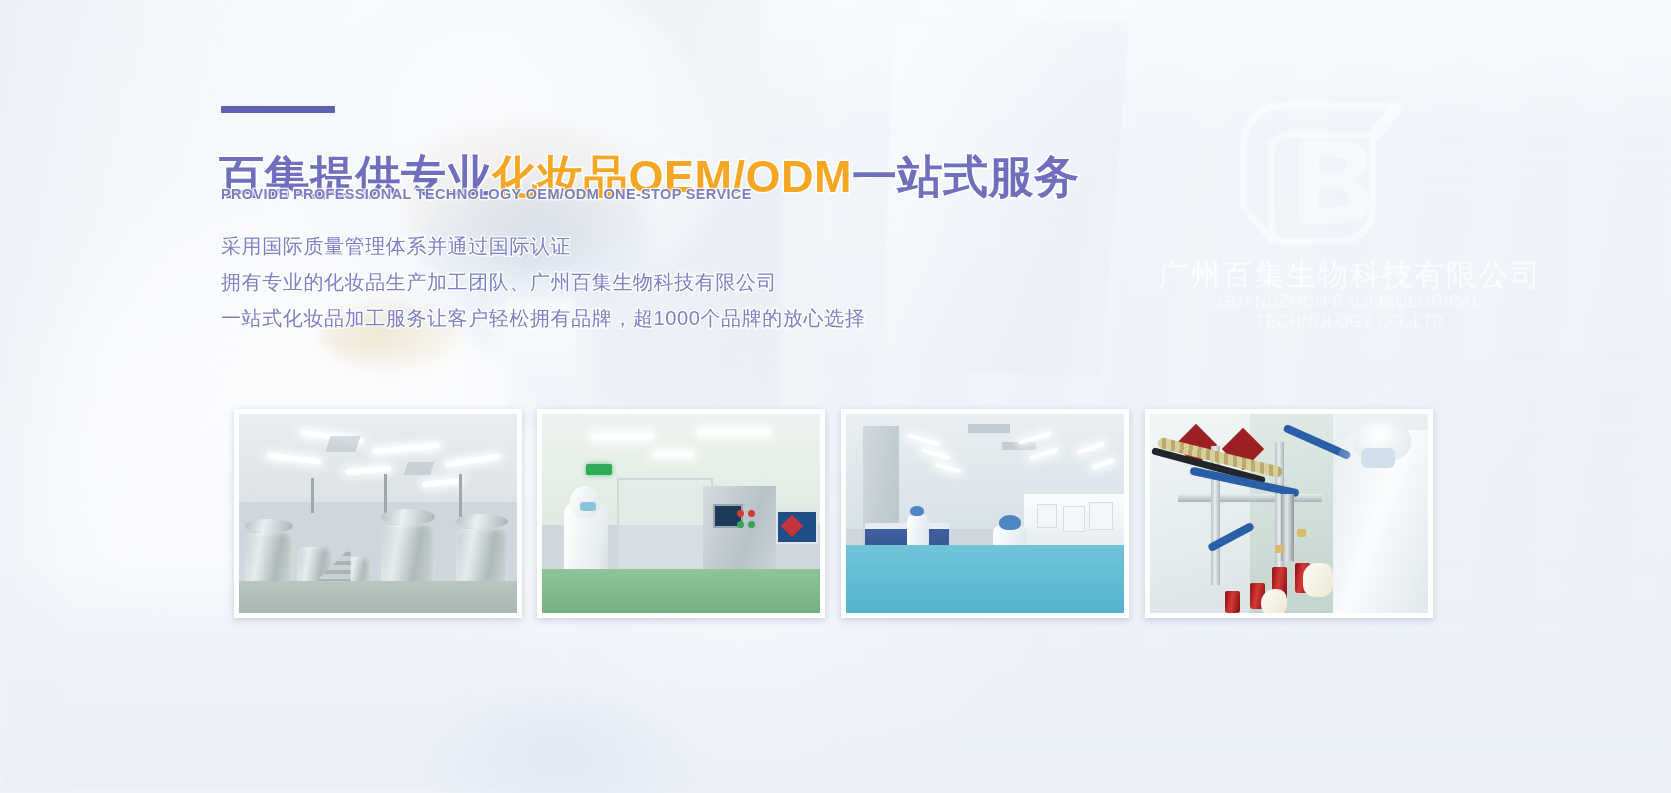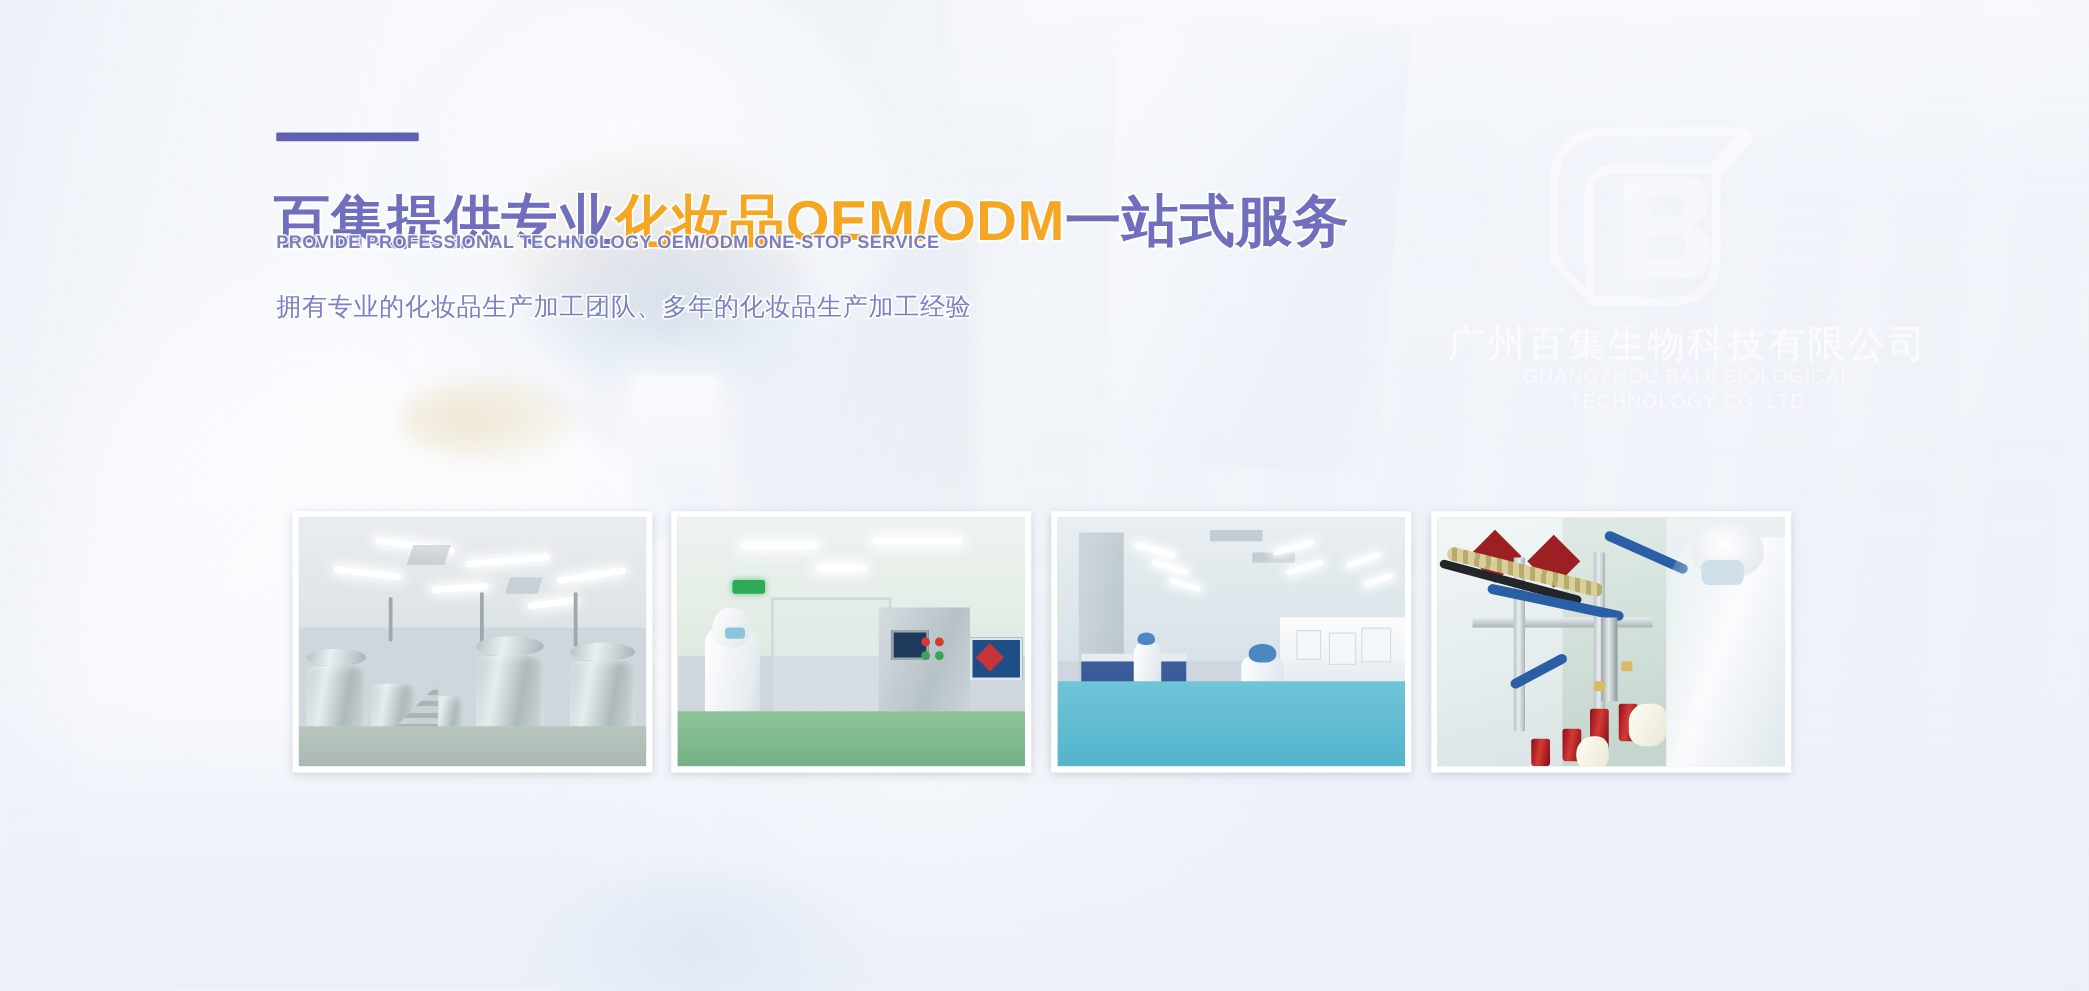--- a/index.html
+++ b/index.html
@@ -299,21 +299,23 @@
     <div class="wm-en2">TECHNOLOGY CO.,LTD</div>
   </div>
 
   <div class="accent-bar"></div>
 
   <h1 class="headline"><span class="seg-a">百集提供专业</span><span class="seg-b">化妆品OEM/ODM</span><span class="seg-c">一站式服务</span></h1>
 
   <div class="subhead">PROVIDE PROFESSIONAL TECHNOLOGY OEM/ODM ONE-STOP SERVICE</div>
 
   <div class="bullets">
-    <div class="bullet">拥有专业的化妆品生产加工团队、多年的化妆品生产加工经验</div>
+    <div class="bullet">采用国际质量管理体系并通过国际认证</div>
+    <div class="bullet">拥有专业的化妆品生产加工团队、广州百集生物科技有限公司</div>
+    <div class="bullet">一站式化妆品加工服务让客户轻松拥有品牌，超1000个品牌的放心选择</div>
   </div>
 
   <div class="thumbs">
 
     <div class="thumb t1">
       <div class="ph p1">
         <div class="ceil"></div>
         <div class="lamp" style="left:22%;top:10%;width:64px;transform:rotate(8deg);"></div>
         <div class="lamp" style="left:10%;top:21%;width:54px;transform:rotate(7deg);"></div>
         <div class="lamp" style="left:48%;top:16%;width:68px;transform:rotate(-5deg);"></div>

